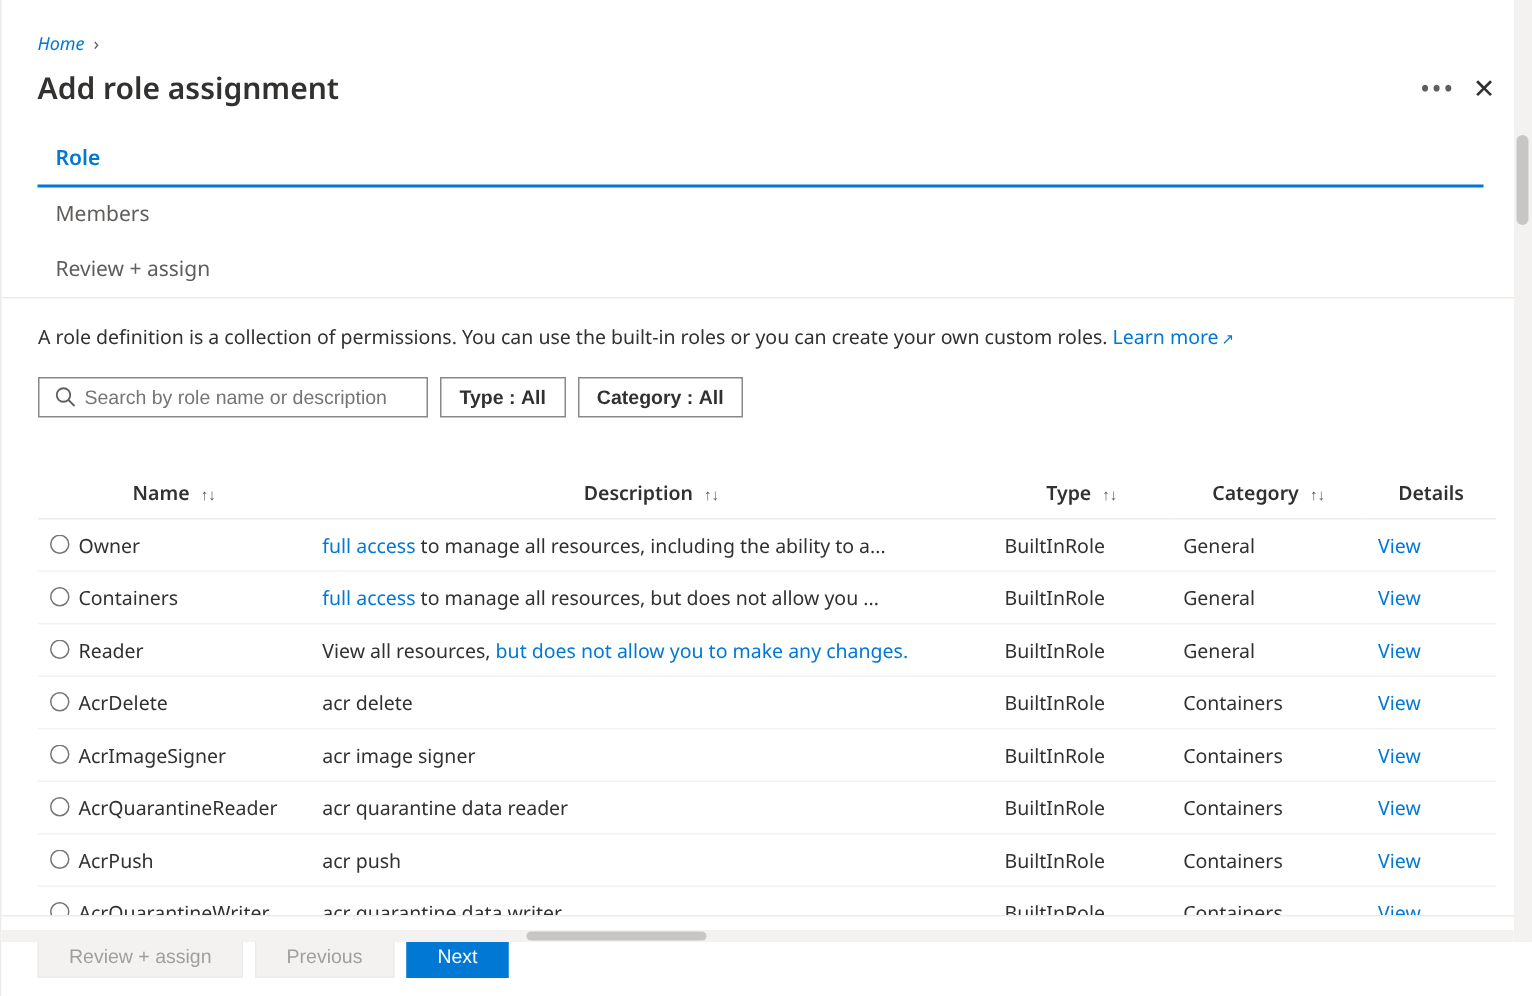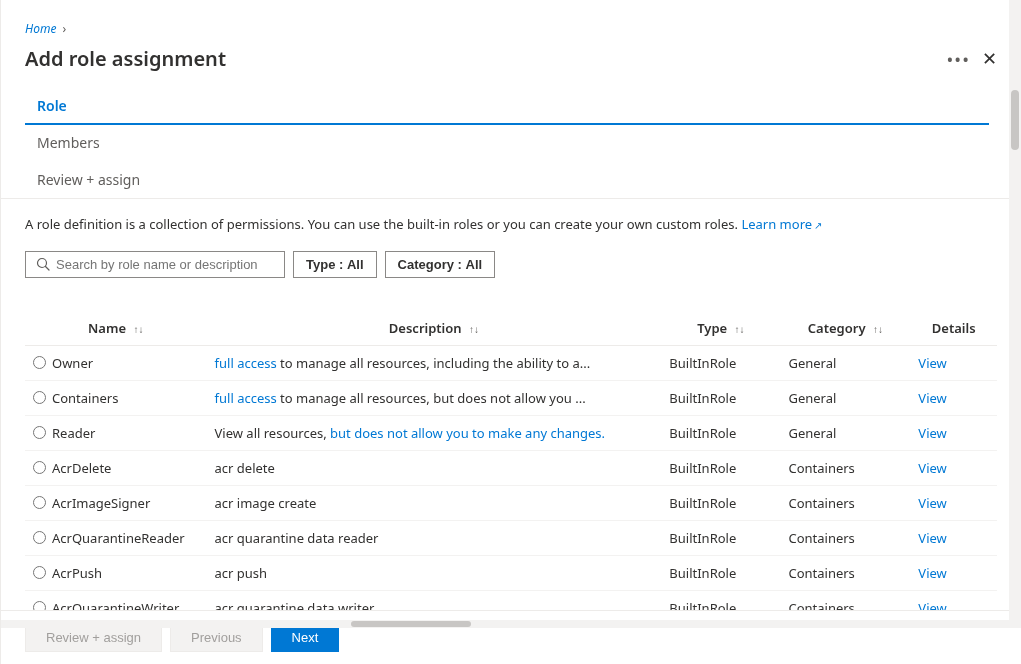--- a/index.html
+++ b/index.html
@@ -398,21 +398,21 @@
       </td>
     </tr>
             <tr>
       <td class="col-name">
         <div class="name-cell">
           <input type="radio" name="role-selection" class="row-radio" style="">
           <span>AcrImageSigner</span>
         </div>
       </td>
       <td class="col-desc">
-        <span>acr image create</span>
+        <span>acr image signer</span>
       </td>
       <td class="col-type">BuiltInRole</td>
       <td class="col-category">Containers</td>
       <td class="col-details">
         <a class="view-link" href="#">View</a>
       </td>
     </tr>
             <tr>
       <td class="col-name">
         <div class="name-cell">

